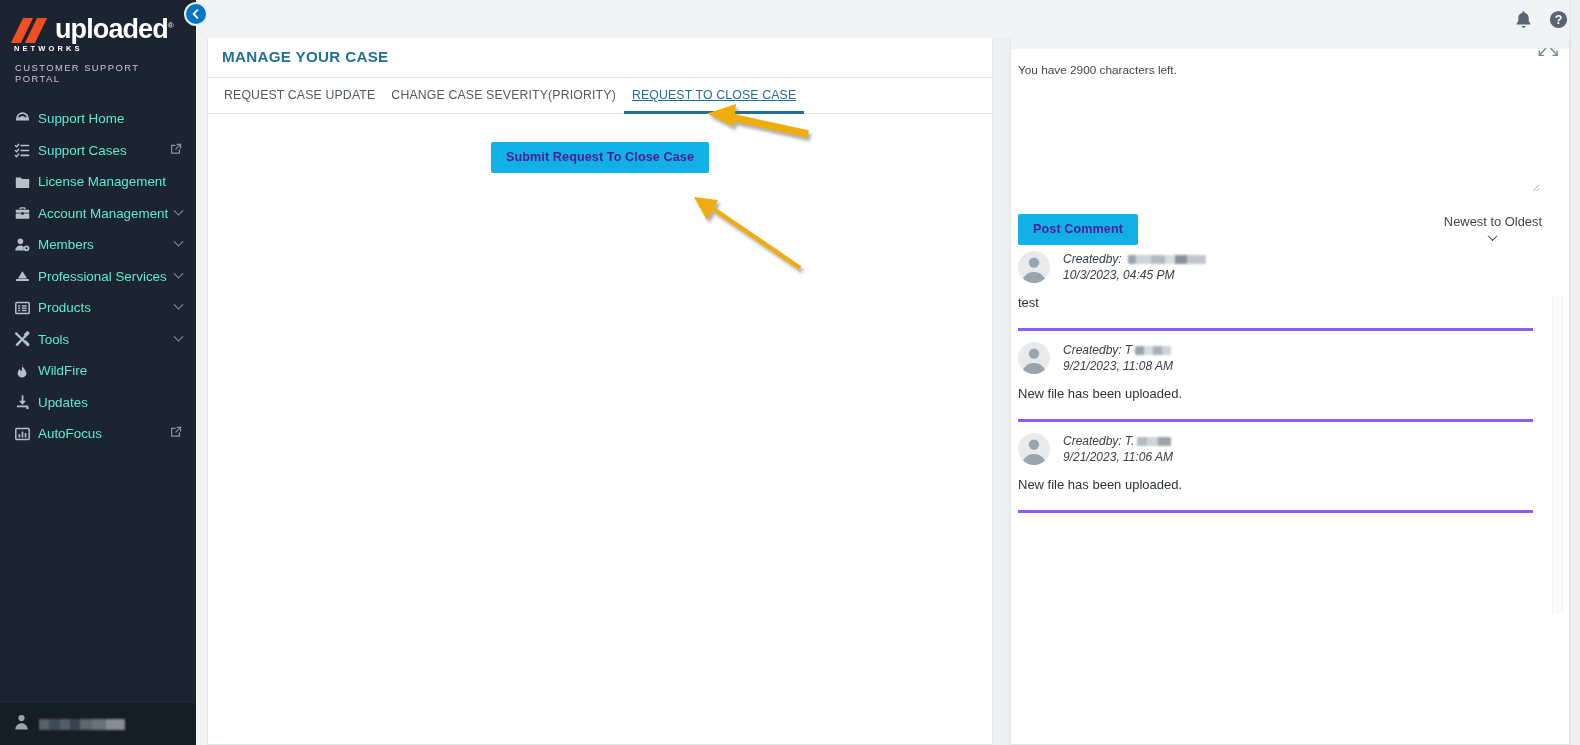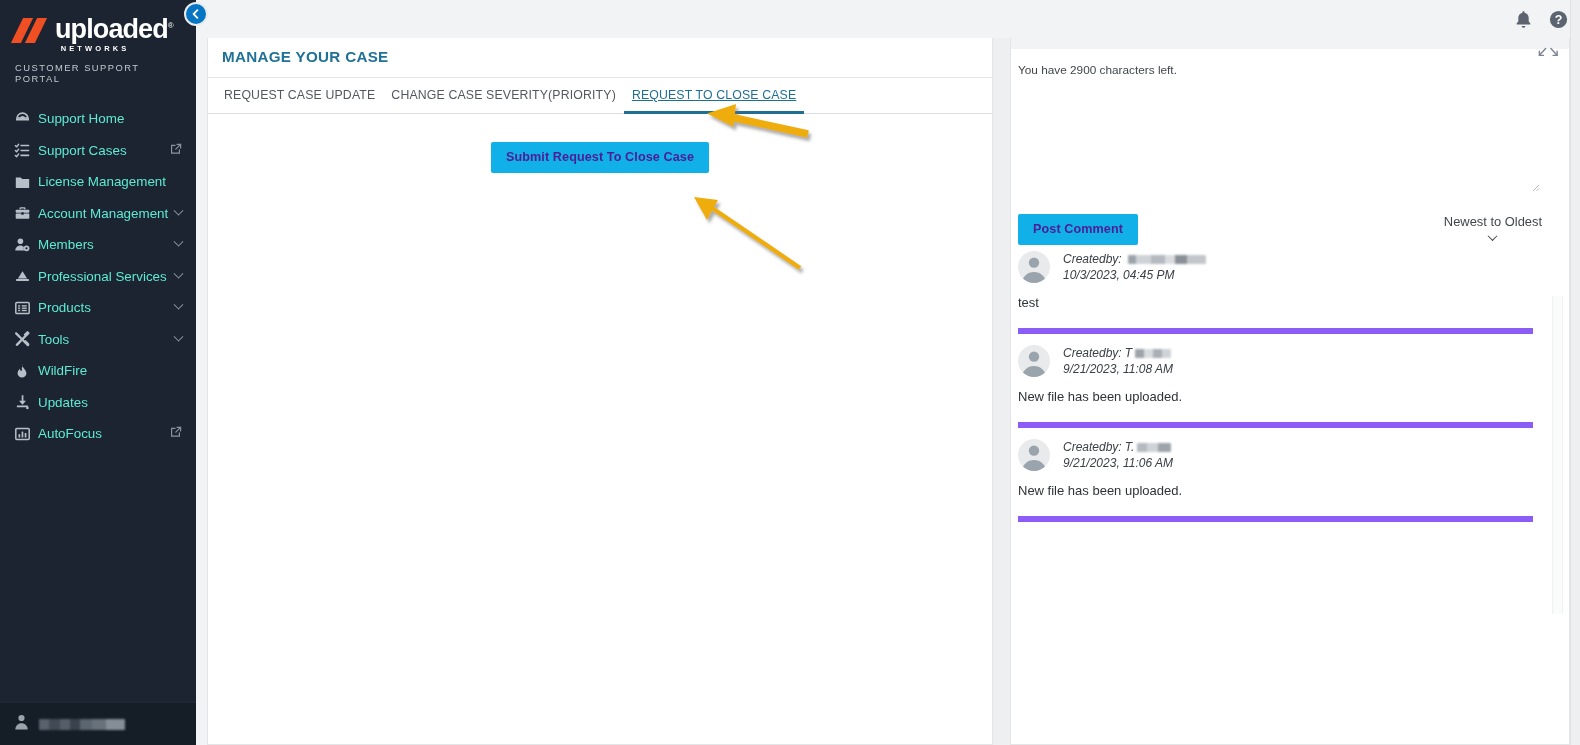--- a/index.html
+++ b/index.html
@@ -64,21 +64,21 @@
   .logo-text sup {
     font-size: 8px;
     vertical-align: super;
     font-weight: normal;
   }
   .logo-nw {
     color: #fff;
     font-size: 7.5px;
     letter-spacing: 3.1px;
     font-weight: bold;
-    text-align: center;
+    text-align: left;
     margin-top: 1px;
     padding-right: 20px;
   }
   .logo-sub {
     color: #c3c9d1;
     font-size: 9.4px;
     letter-spacing: 1.45px;
     font-weight: normal;
     margin: 9px 12px 0 1px;
   }
@@ -322,21 +322,21 @@
     border-bottom: 1.5px solid #41464c;
     transform: rotate(45deg) translate(-1px,-1px);
   }
 
   #comment-list {
     position: absolute;
     left: 7px; top: 202px;
     width: 515px;
   }
   .comment {
-    border-bottom: 6px solid #8b5cf6;
+    border-bottom: 3px solid #8b5cf6;
     padding: 11px 0 18px 0;
   }
   .c-head { display: flex; gap: 13px; align-items: flex-start; }
   .avatar {
     width: 32px; height: 32px;
     border-radius: 50%;
     background: #e8eaec;
     flex: none;
     display: flex;
     align-items: flex-end;

